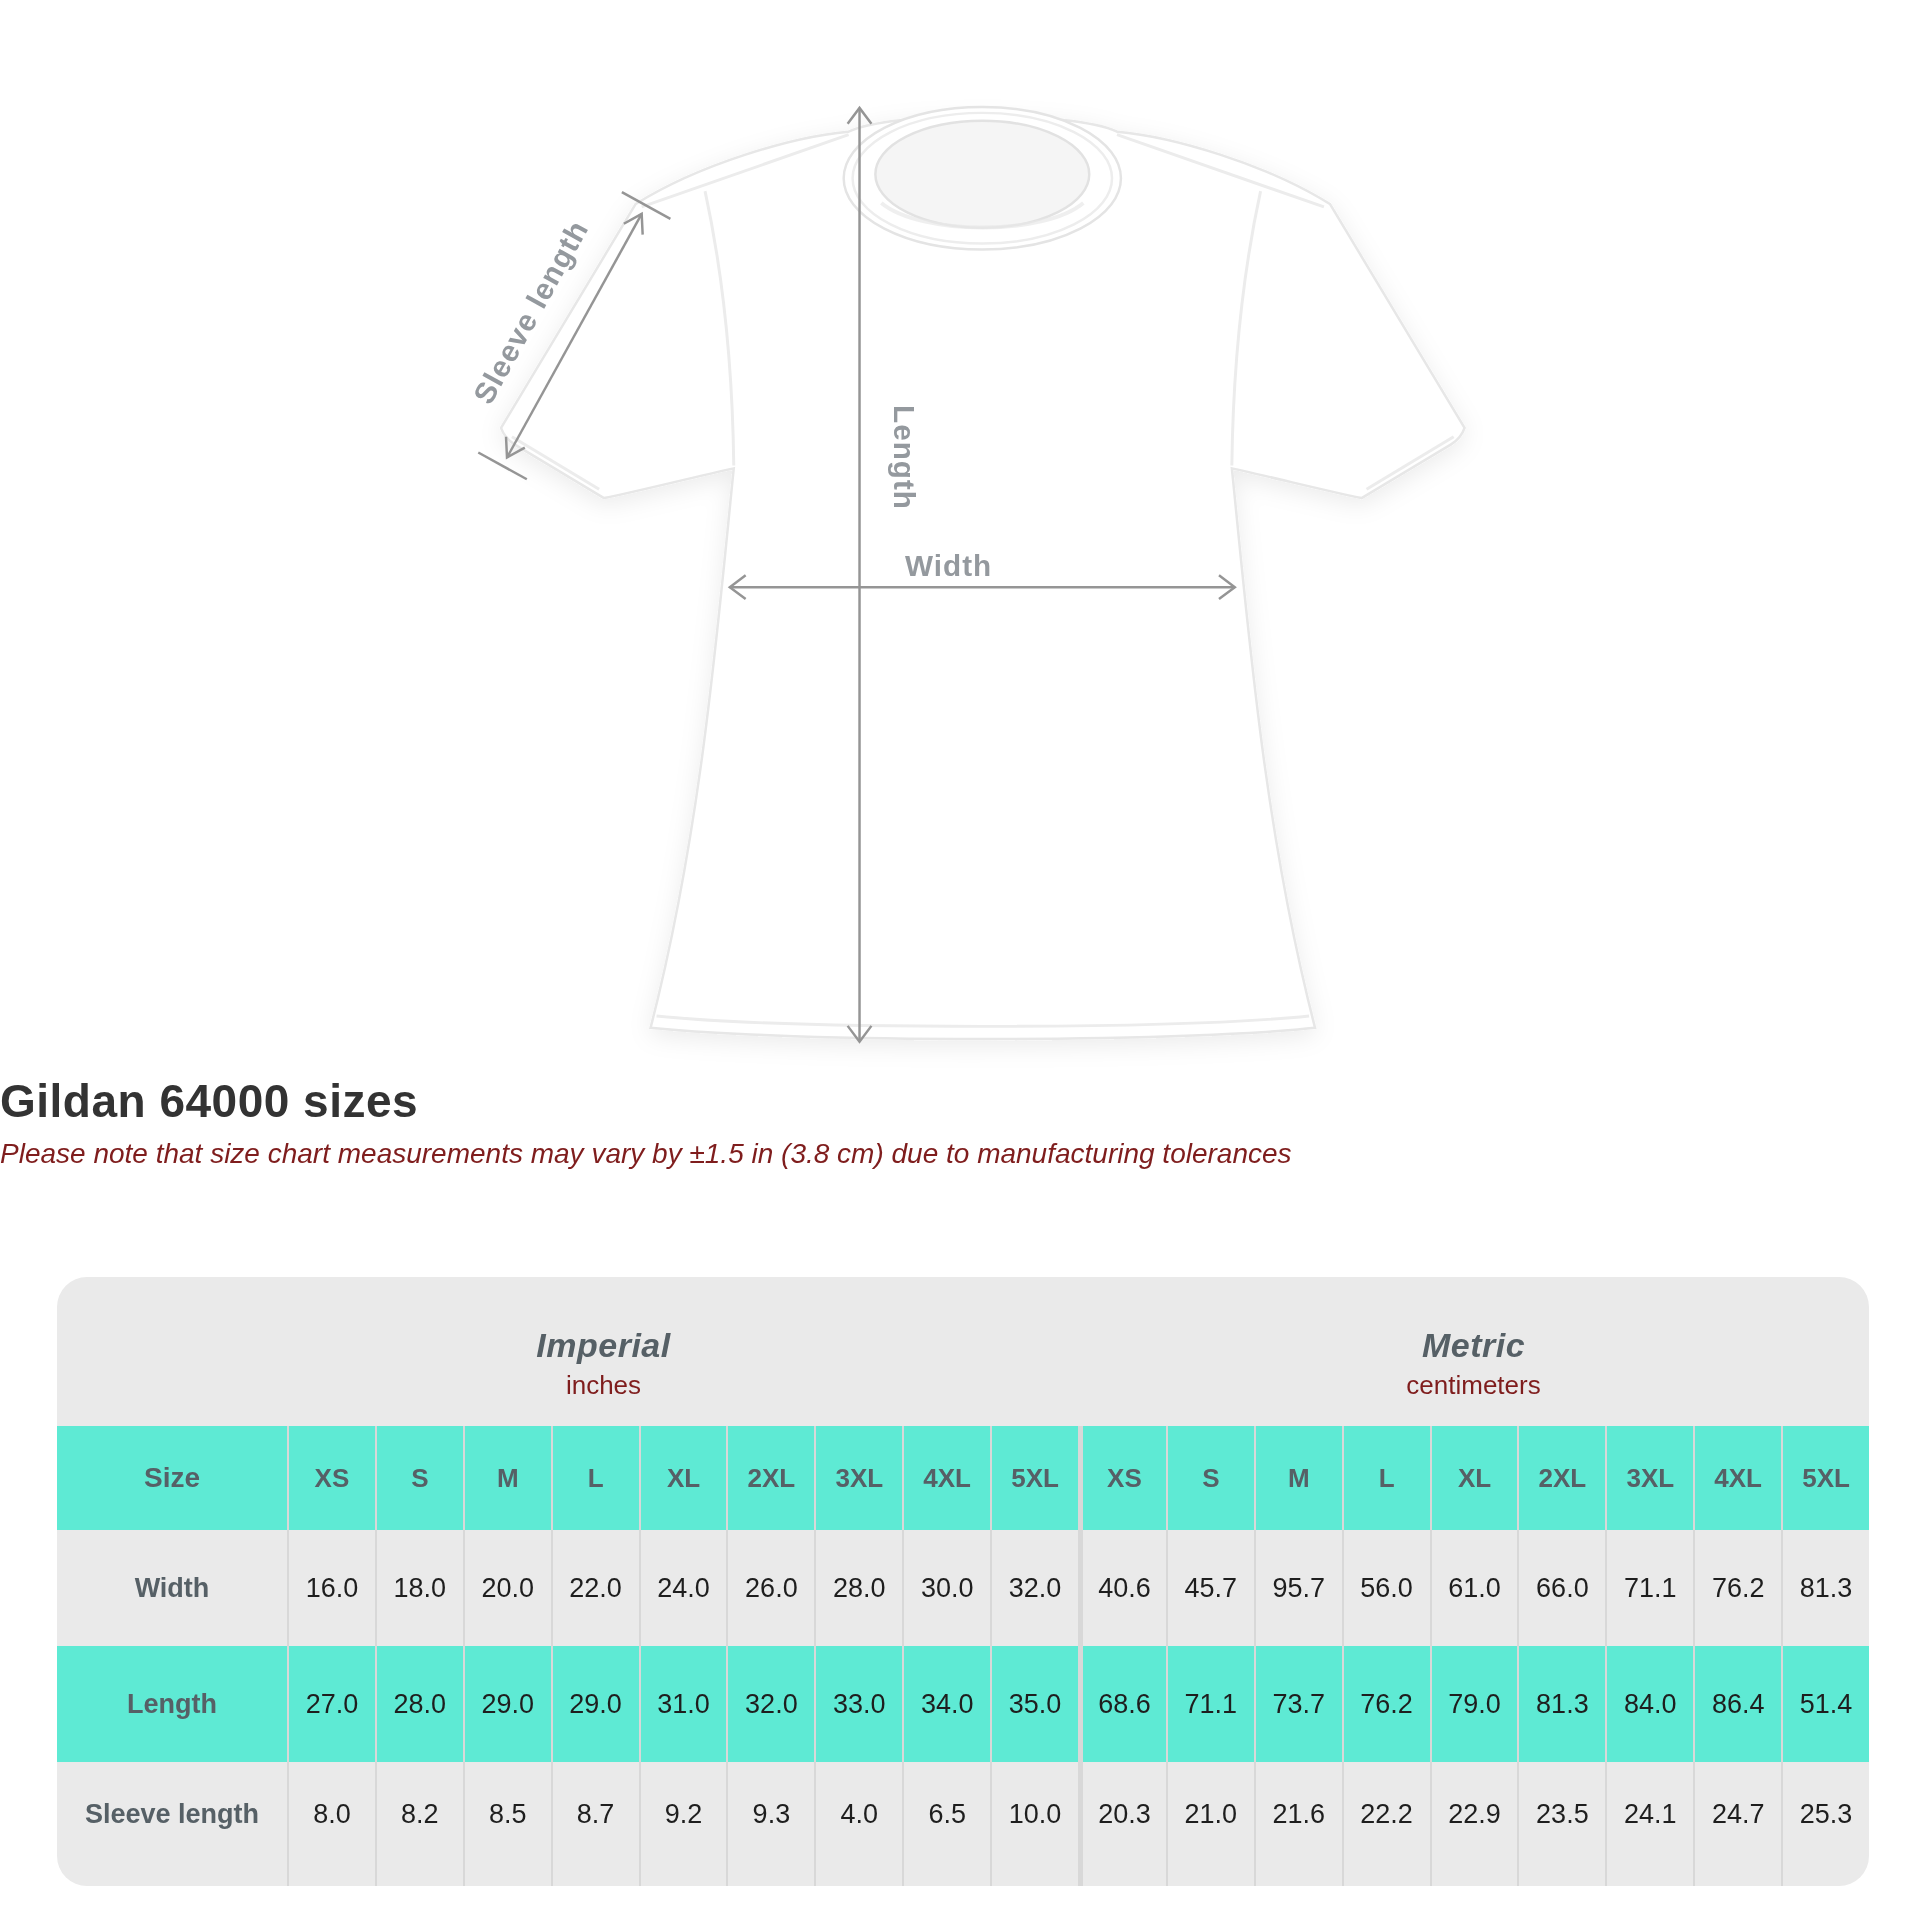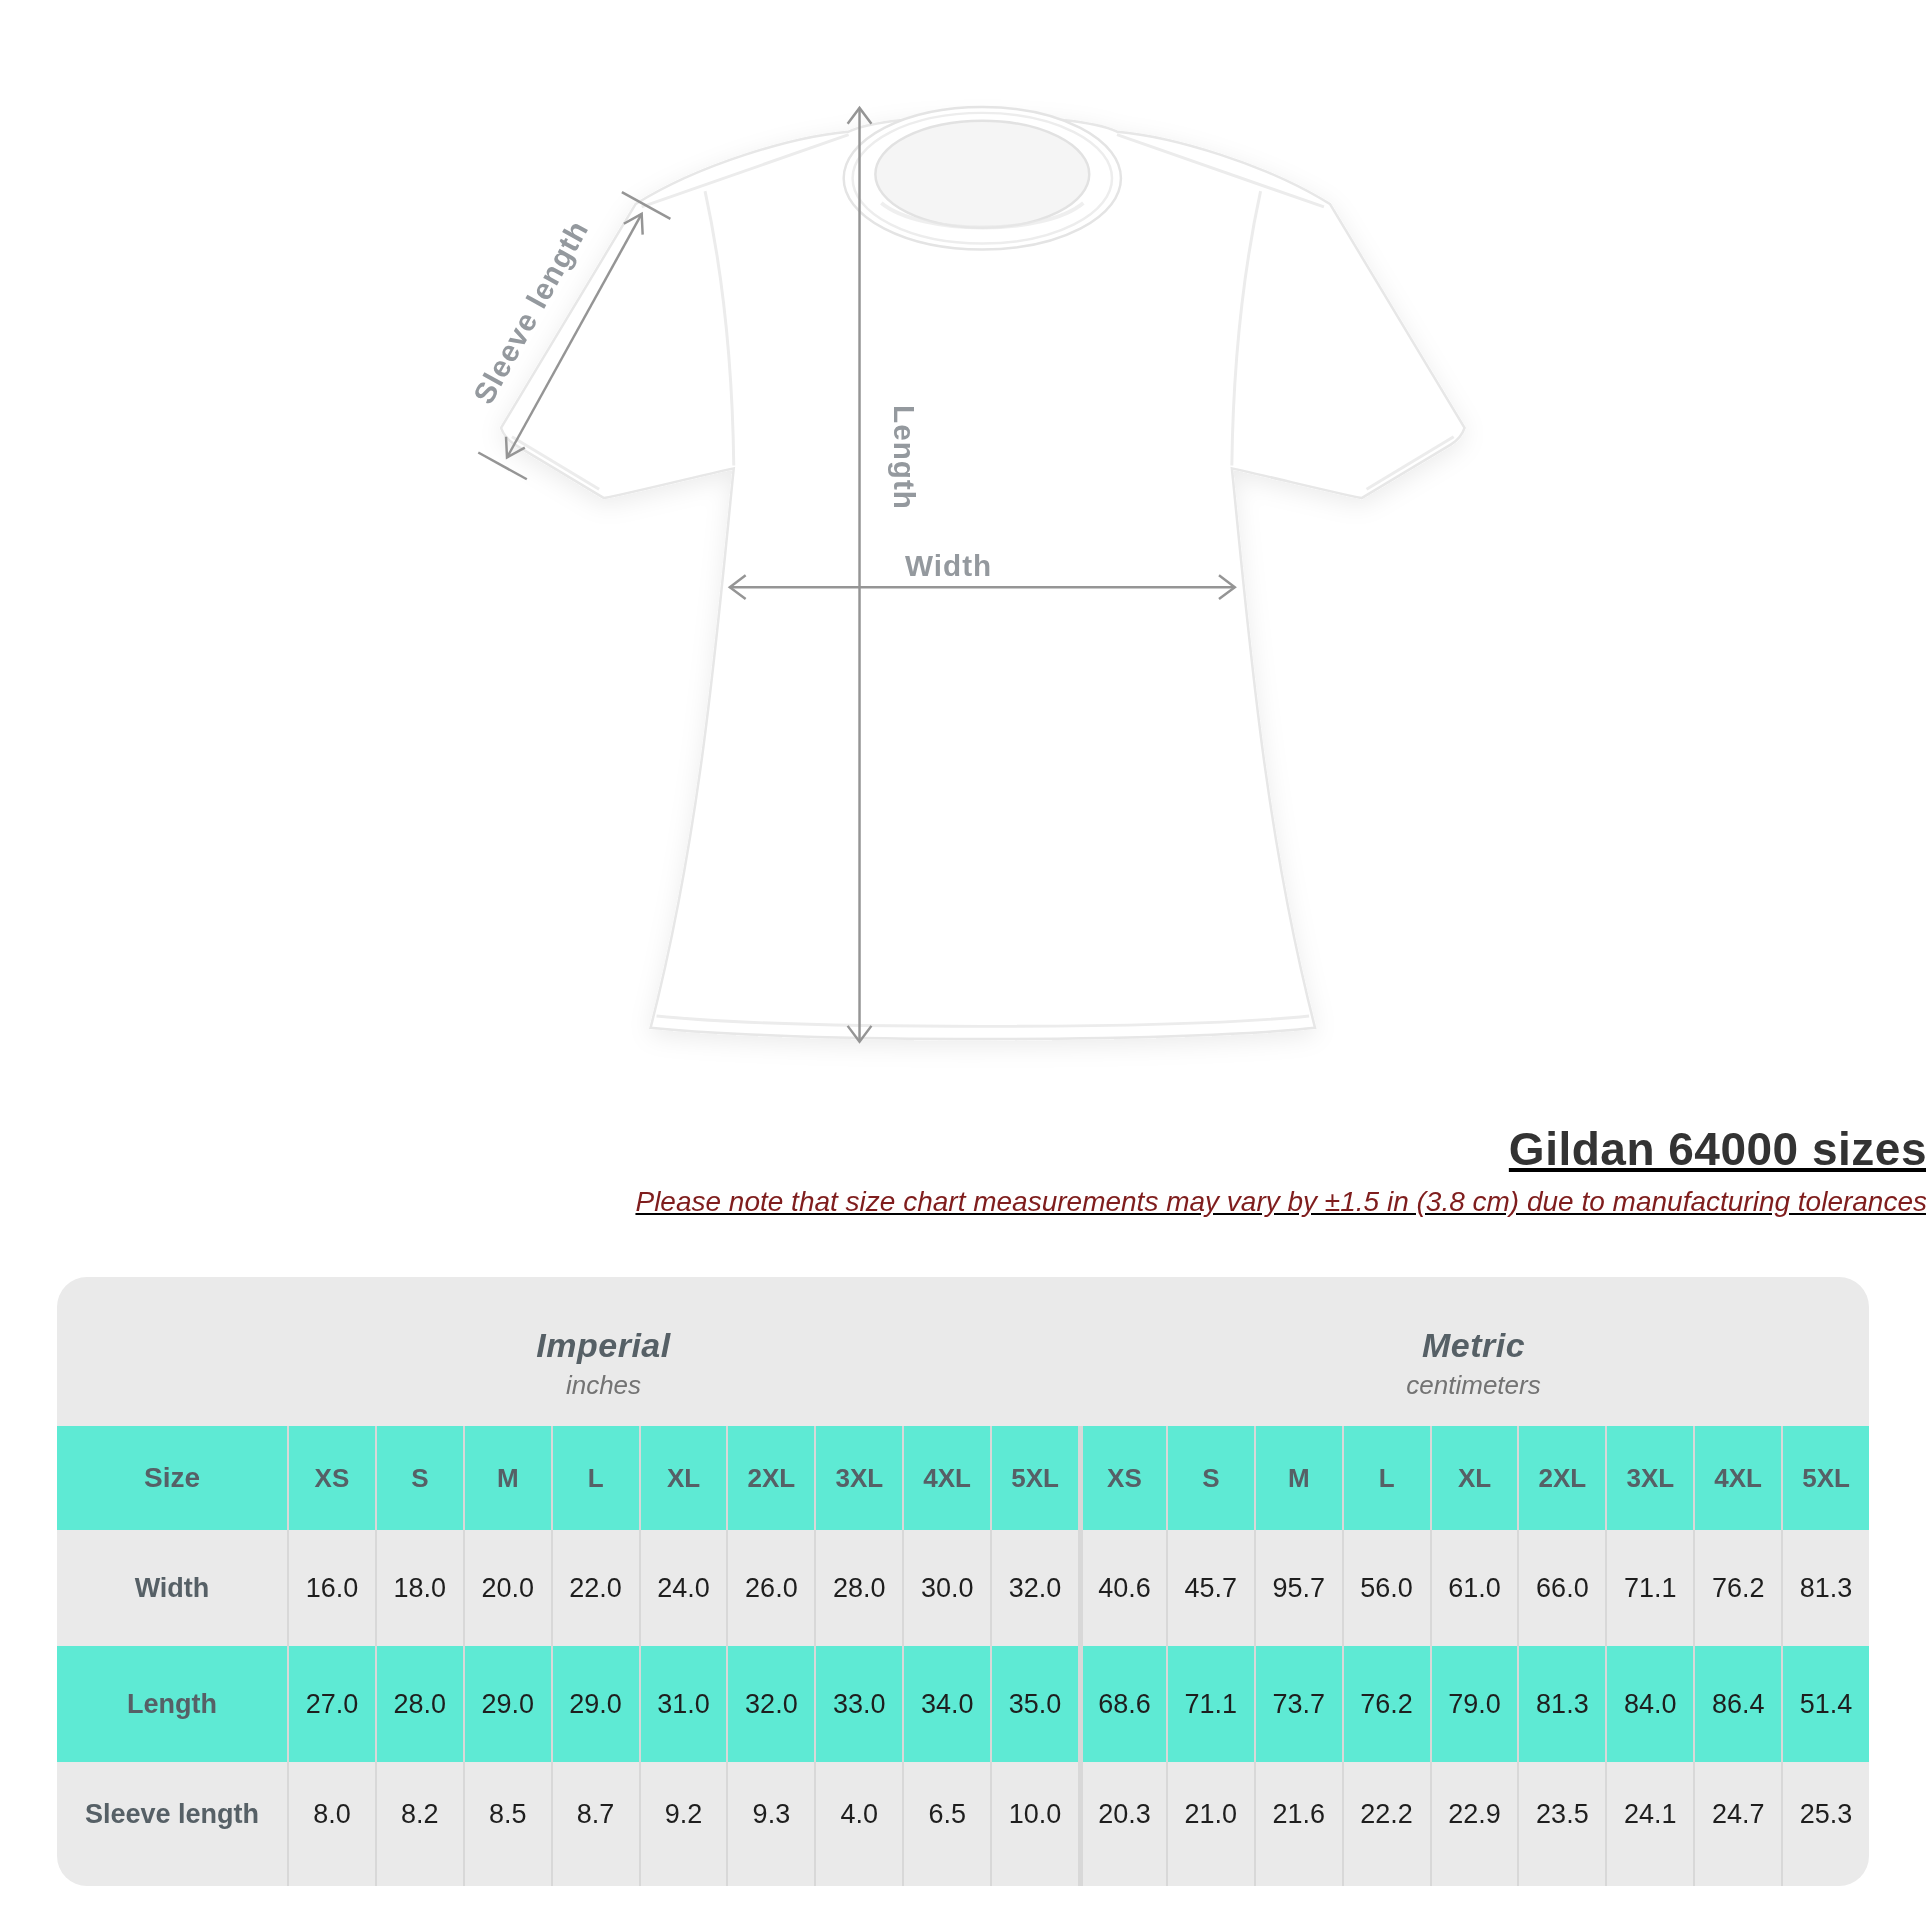--- a/index.html
+++ b/index.html
@@ -1,28 +1,28 @@
 <!DOCTYPE html>
 <html><head>
 <meta charset="utf-8">
 <style>
   html,body{margin:0;padding:0;background:#fff;}
   body{width:1927px;height:1927px;position:relative;font-family:"Liberation Sans",sans-serif;overflow:hidden;}
   .shirt-wrap{position:absolute;top:0;left:0;width:1927px;height:1114px;}
-  .title-block{position:absolute;top:1114px;left:0;width:1927px;text-align:right;text-decoration:underline;}
+  .title-block{position:absolute;top:1066px;left:0;width:1927px;text-align:left;}
   h1.page-title{margin:8px 0 10px 0;font-size:46px;font-weight:700;color:#333;letter-spacing:0.5px;}
   p.tolerance-note{margin:0;font-size:28px;font-style:italic;color:#7f1d1d;}
   .table-card{position:absolute;top:1277px;left:57px;width:1812px;height:609px;background:#eaeaea;border-radius:30px;overflow:hidden;}
   .group-header{display:flex;height:149px;}
   .gh-spacer{width:230px;flex:0 0 auto;}
   .gh{flex:1;display:flex;flex-direction:column;align-items:center;justify-content:center;padding-top:23px;}
   .gh-inner{text-align:center;}
   .gh.imperial .gh-inner{transform:translateX(-79px);}
   .gh-name{font-size:34px;font-weight:700;font-style:italic;color:#566066;letter-spacing:0.5px;}
-  .gh-unit{font-size:26px;font-style:italic;color:#737373;margin-top:5px;}
+  .gh-unit{font-size:26px;color:#7f1d1d;margin-top:5px;}
   #size-grid{display:grid;grid-template-columns:230px repeat(18,1fr);grid-template-rows:104px 116px 116px 105px 20px;}
   .cell{display:flex;align-items:center;justify-content:center;}
   .row-white{background:#5eead4;}
   .row-gray{background:transparent;}
   .sep{border-left:2px solid #d8d8d8;}
   .gsep{border-left-width:5px;}
   .corner{font-size:28px;font-weight:700;color:#566066;}
   .head{font-size:26px;font-weight:700;color:#566066;}
   .rlabel{font-size:27px;font-weight:700;color:#566066;}
   .val{font-size:27px;color:#1e1e1e;}

